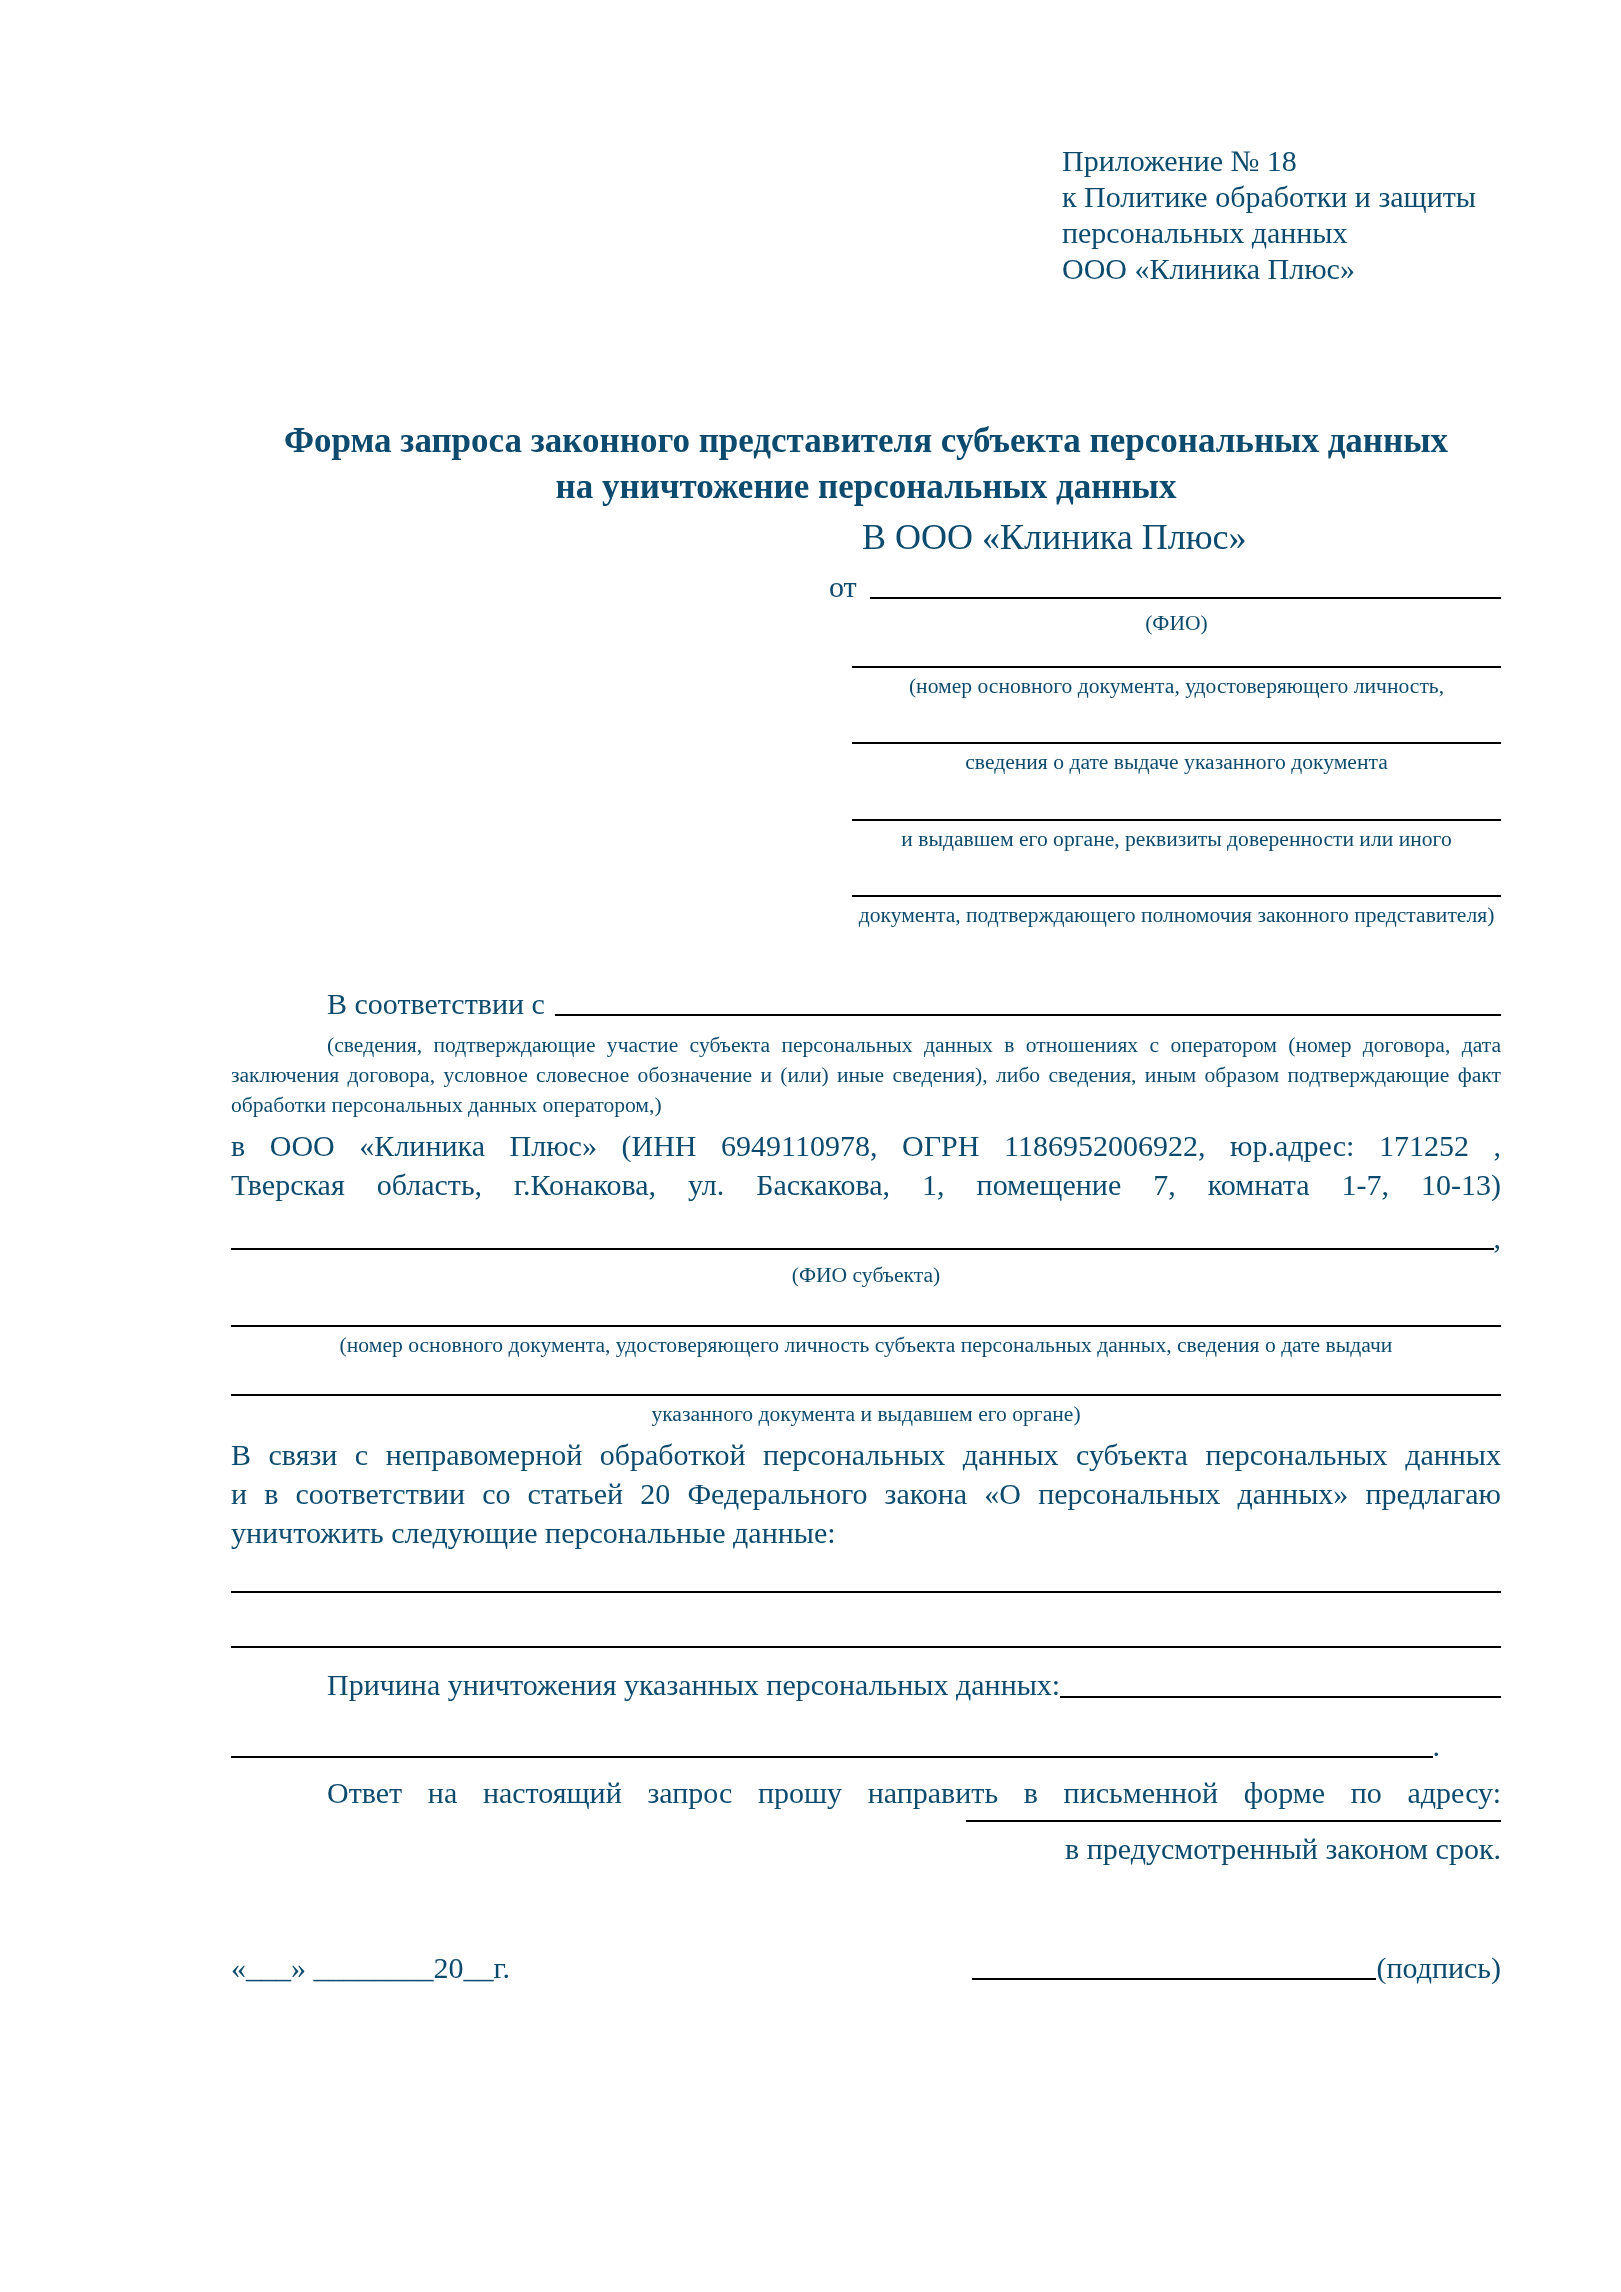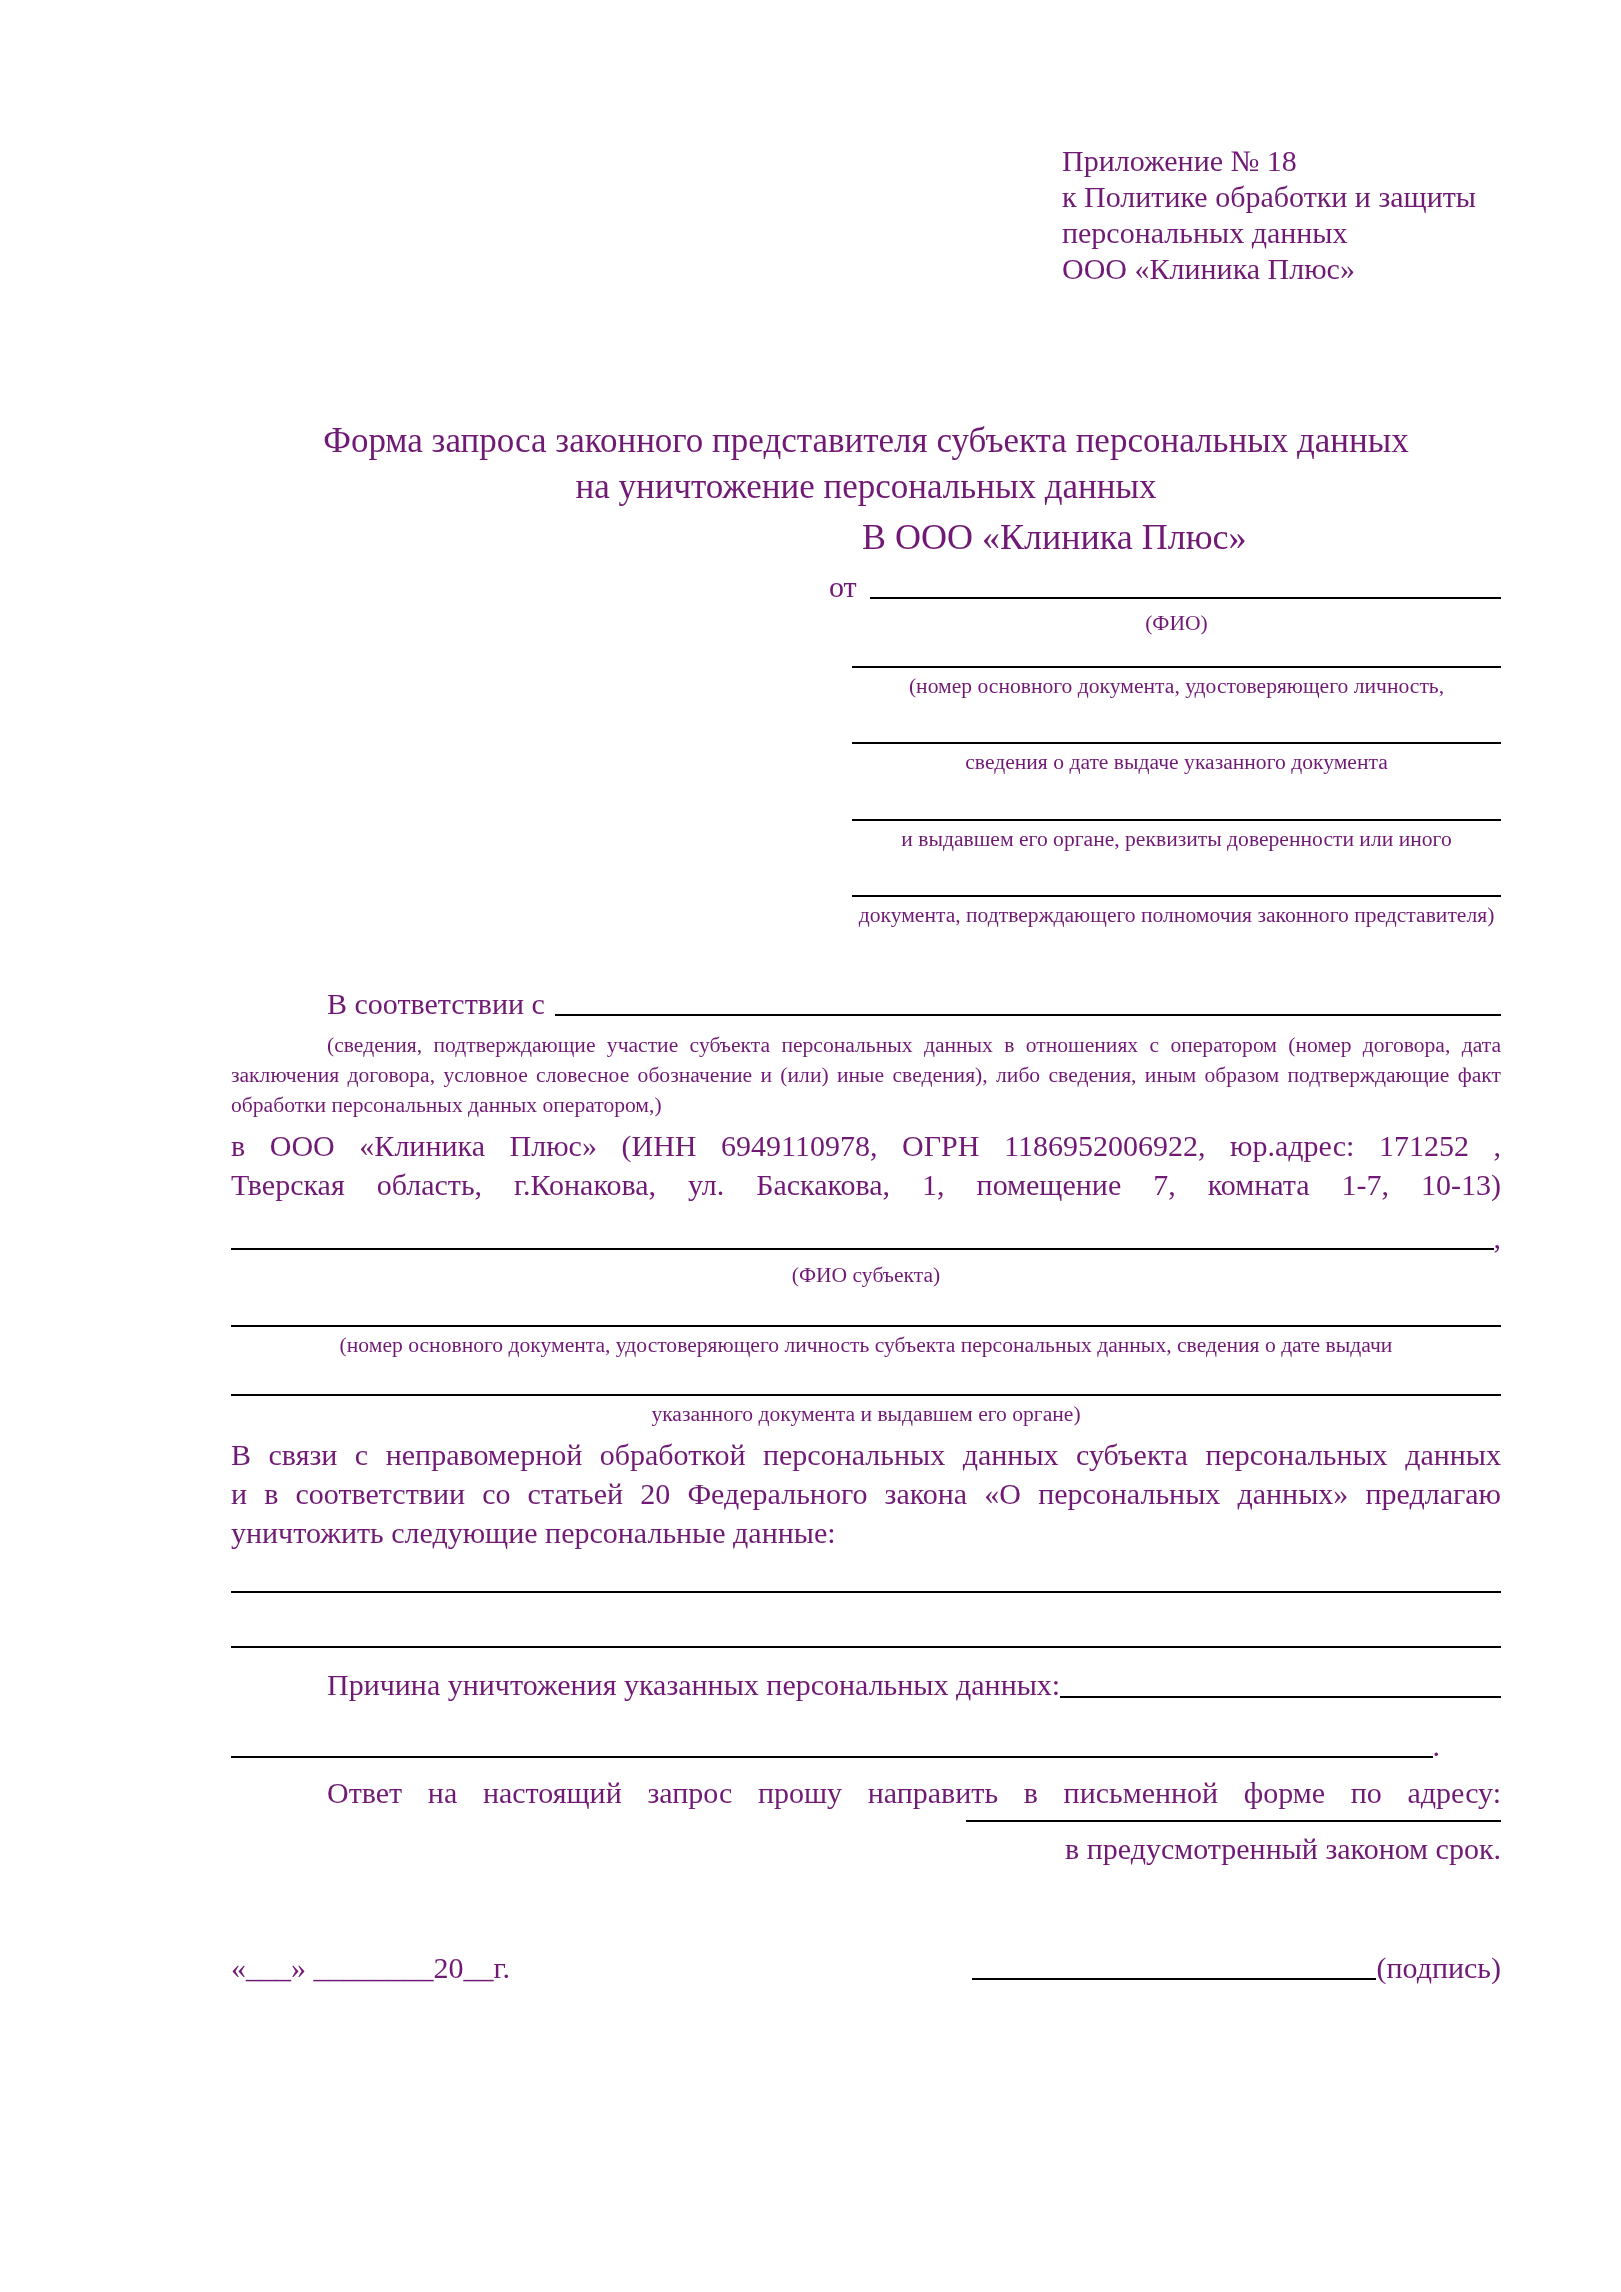--- a/index.html
+++ b/index.html
@@ -2,30 +2,30 @@
 <html lang="ru"><head>
 <meta charset="utf-8">
 <style>
   html,body{margin:0;padding:0;background:#ffffff;}
   .page{
     position:relative;
     width:1621px;height:2293px;
     box-sizing:border-box;
     padding:0 120px 0 231px;
     background:#ffffff;
-    color:#701a75;
+    color:#0c4a6e;
     font-family:"Liberation Serif","DejaVu Serif",serif;
     font-size:30px;
     line-height:39px;
     overflow:hidden;
   }
   
   .appendix{margin-top:143px;margin-left:831px;line-height:36px;}
   
-  .title{margin-top:131px;text-align:center;font-weight:normal;font-size:35px;line-height:46px;}
+  .title{margin-top:131px;text-align:center;font-weight:bold;font-size:35px;line-height:46px;}
   
   .addr-to{margin-top:7.8px;margin-left:631px;font-size:36px;}
   .from-row{display:flex;margin-top:9.8px;margin-left:598px;}
   .from-row .lbl{padding-right:13.7px;}
   .fill{flex:1 1 auto;border-bottom:2.9px solid #000;margin-bottom:6.9px;}
   .cap{font-size:21.6px;line-height:25.5px;text-align:center;}
   .addr-fields{margin-left:621px;}
   .addr-fields .cap{margin-top:5.9px;}
   .fline{border-bottom:2.9px solid #000;height:0;margin-top:43px;}
   .fline.first{margin-top:29px;}

